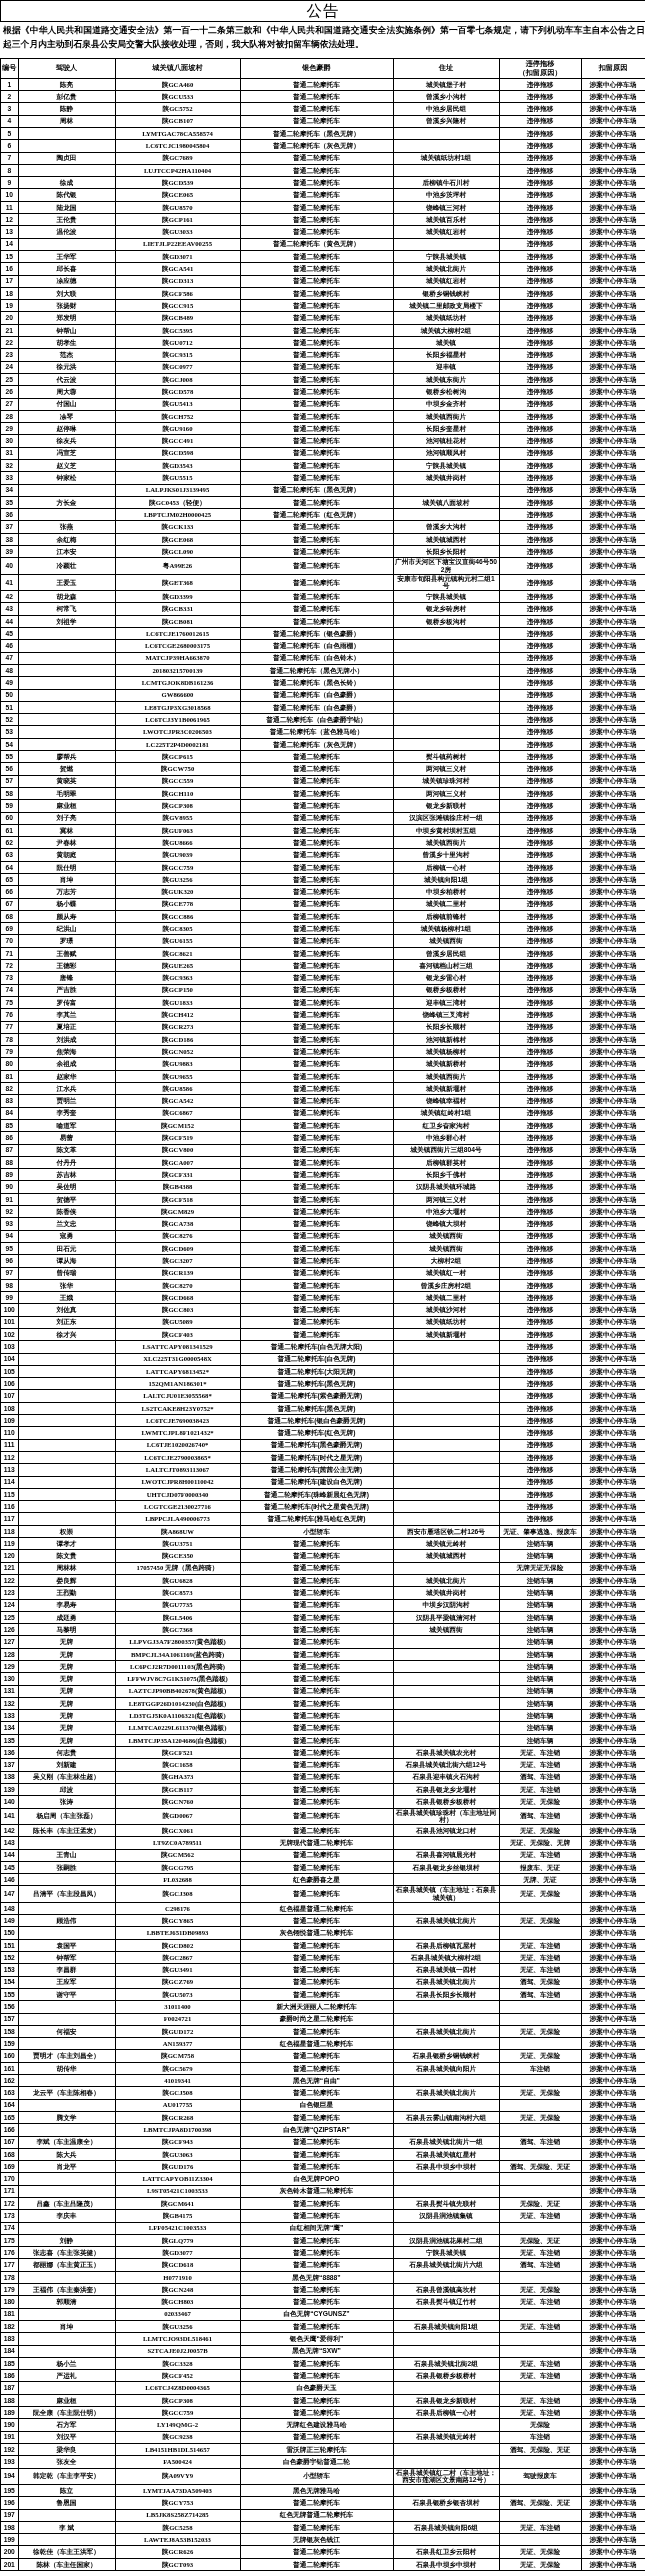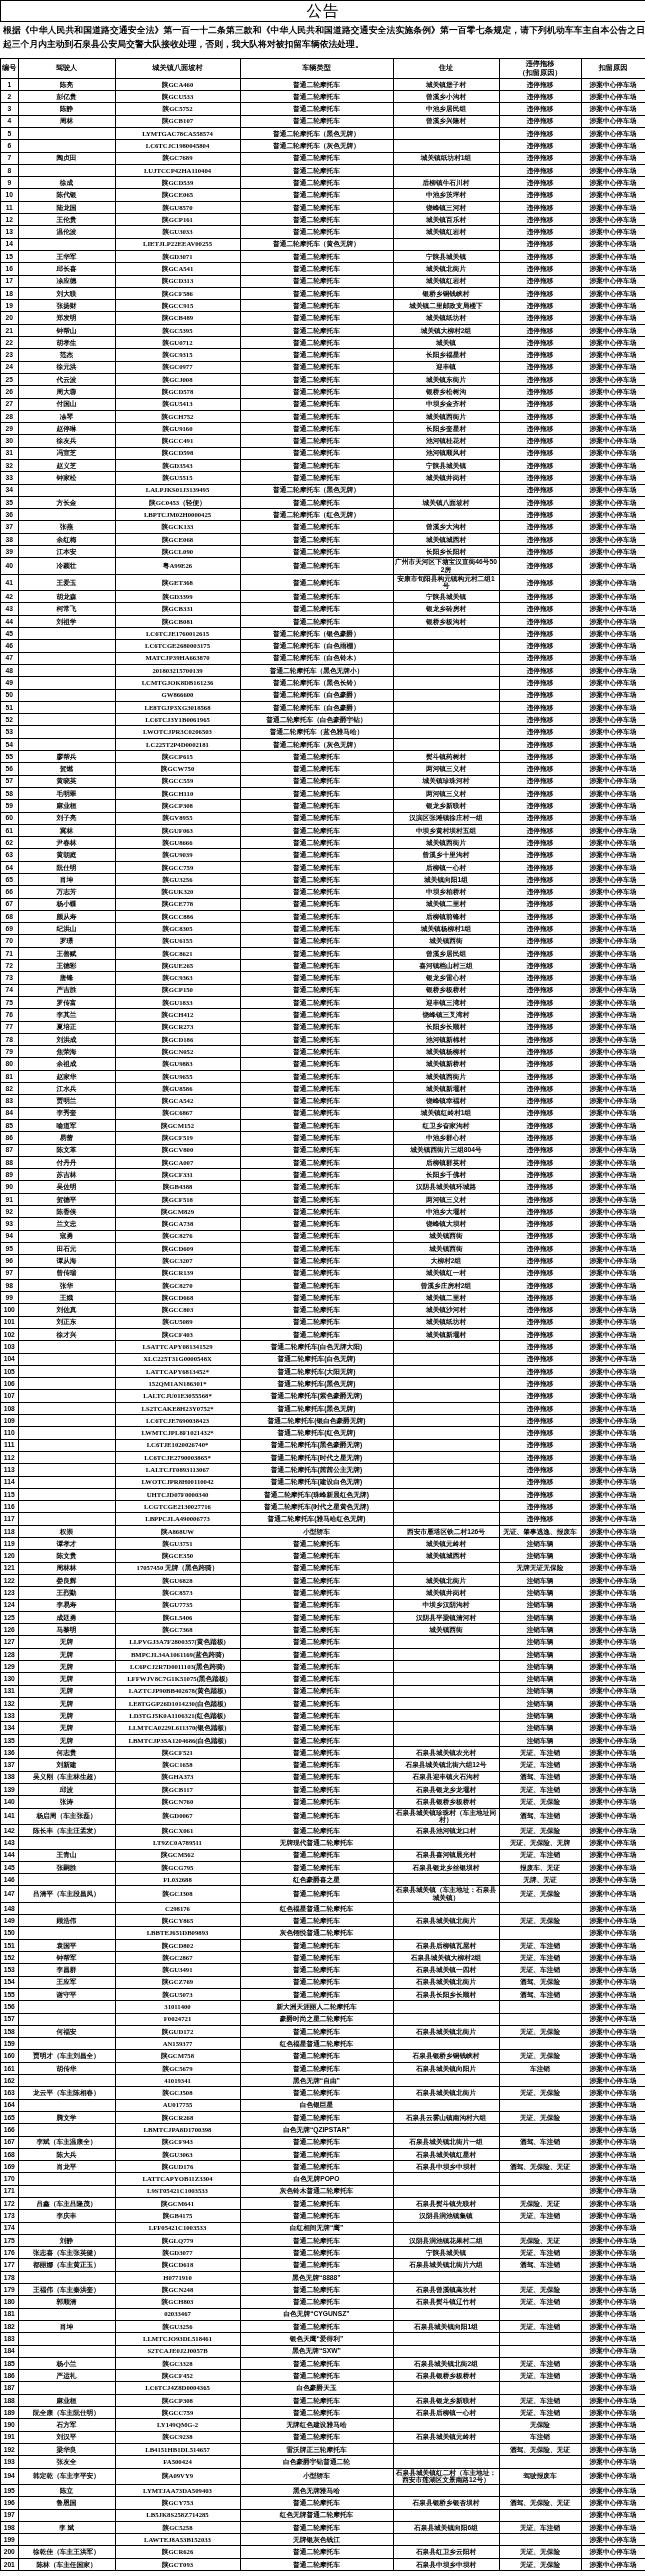--- a/index.html
+++ b/index.html
@@ -31,21 +31,21 @@
       <col style="width:153px">
       <col style="width:106px">
       <col style="width:82px">
       <col style="width:64px">
     </colgroup>
     <thead>
       <tr>
         <th>编号</th>
         <th>驾驶人</th>
         <th>城关镇八面坡村</th>
-        <th>车辆类型</th>
+        <th>银色豪爵</th>
         <th>住址</th>
         <th>违停拖移
 （扣留原因）</th>
         <th>扣留原因</th>
       </tr>
     </thead>
     <tbody>
         <tr>
           <td class="c-no">1</td>
           <td class="c-driver">陈亮</td>

